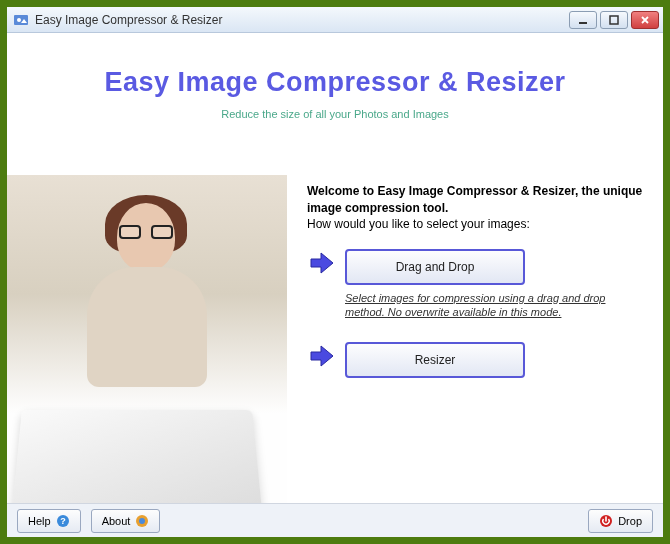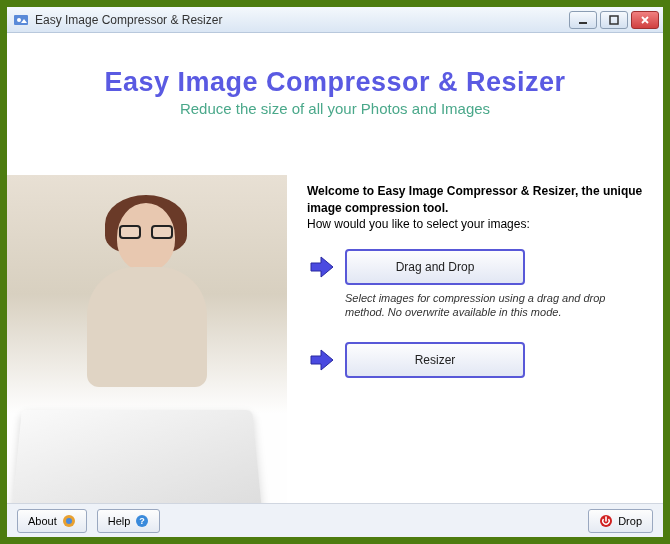--- a/index.html
+++ b/index.html
@@ -59,23 +59,23 @@
   padding-top: 34px;
 }
 .header h1 {
   font-family: "Trebuchet MS", Verdana, sans-serif;
   font-size: 27px;
   font-weight: bold;
   color: #5a5ae2;
   letter-spacing: 0.5px;
 }
 .header .tagline {
-  font-size: 15px;
+  font-size: 11px;
   color: #4aa88a;
-  margin-top: 2px;
+  margin-top: 10px;
 }
 
 .photo {
   position: absolute;
   left: 0;
   top: 142px;
   width: 280px;
   height: 340px;
   background: linear-gradient(180deg, #e8e0d4 0%, #d8d0c0 35%, #fefefe 70%);
   overflow: hidden;
@@ -142,21 +142,21 @@
   margin-bottom: 0;
 }
 .prompt {
   font-weight: normal;
   font-size: 12px;
   color: #000;
   margin-bottom: 18px;
 }
 .option-row {
   display: flex;
-  align-items: center;
+  align-items: flex-start;
   gap: 10px;
   margin-bottom: 6px;
 }
 .arrow-icon {
   width: 28px; height: 28px;
   flex-shrink: 0;
 }
 .big-btn {
   width: 180px; height: 36px;
   background: linear-gradient(#fdfdfe, #e2e7f4);
@@ -167,20 +167,21 @@
   cursor: pointer;
   font-family: inherit;
 }
 .option-desc {
   font-style: italic;
   font-size: 11px;
   color: #333;
   line-height: 1.35;
   margin: 4px 0 22px 38px;
   width: 300px;
+  text-decoration: underline;
 }
 
 .footer {
   height: 34px;
   border-top: 1px solid #d0d6e0;
   background: #eef2f8;
   display: flex;
   align-items: center;
   padding: 0 10px;
   gap: 10px;
@@ -271,34 +272,34 @@
               <path d="M4 10 L14 10 L14 4 L26 14 L14 24 L14 18 L4 18 Z" fill="#4a4ae0" stroke="#2828a0" stroke-width="1"></path>
             </svg>
         </span>
         <button class="big-btn">Resizer</button>
       </div>
     </div>
   </div>
 
   <div class="footer">
     <button class="ft-btn">
+      <span>Help</span>
+      <span class="ic">
+        <svg viewBox="0 0 14 14">
+            <circle cx="7" cy="7" r="6" fill="#3a8adb"></circle>
+            <text x="7" y="10" text-anchor="middle" font-size="9" fill="#fff" font-weight="bold">?</text>
+          </svg>
+      </span>
+    </button>
+    <button class="ft-btn">
       <span>About</span>
       <span class="ic">
         <svg viewBox="0 0 14 14">
             <circle cx="7" cy="7" r="6" fill="#e8a030"></circle>
             <circle cx="7" cy="7" r="3" fill="#4a8add"></circle>
-          </svg>
-      </span>
-    </button>
-    <button class="ft-btn">
-      <span>Help</span>
-      <span class="ic">
-        <svg viewBox="0 0 14 14">
-            <circle cx="7" cy="7" r="6" fill="#3a8adb"></circle>
-            <text x="7" y="10" text-anchor="middle" font-size="9" fill="#fff" font-weight="bold">?</text>
           </svg>
       </span>
     </button>
     <div class="spacer"></div>
     <button class="ft-btn">
       <span class="ic">
         <svg viewBox="0 0 14 14">
             <circle cx="7" cy="7" r="6" fill="#d02020"></circle>
             <path d="M7 3 L7 7" stroke="#fff" stroke-width="1.6" stroke-linecap="round"></path>
             <path d="M4.5 5 A3.2 3.2 0 1 0 9.5 5" fill="none" stroke="#fff" stroke-width="1.4"></path>

